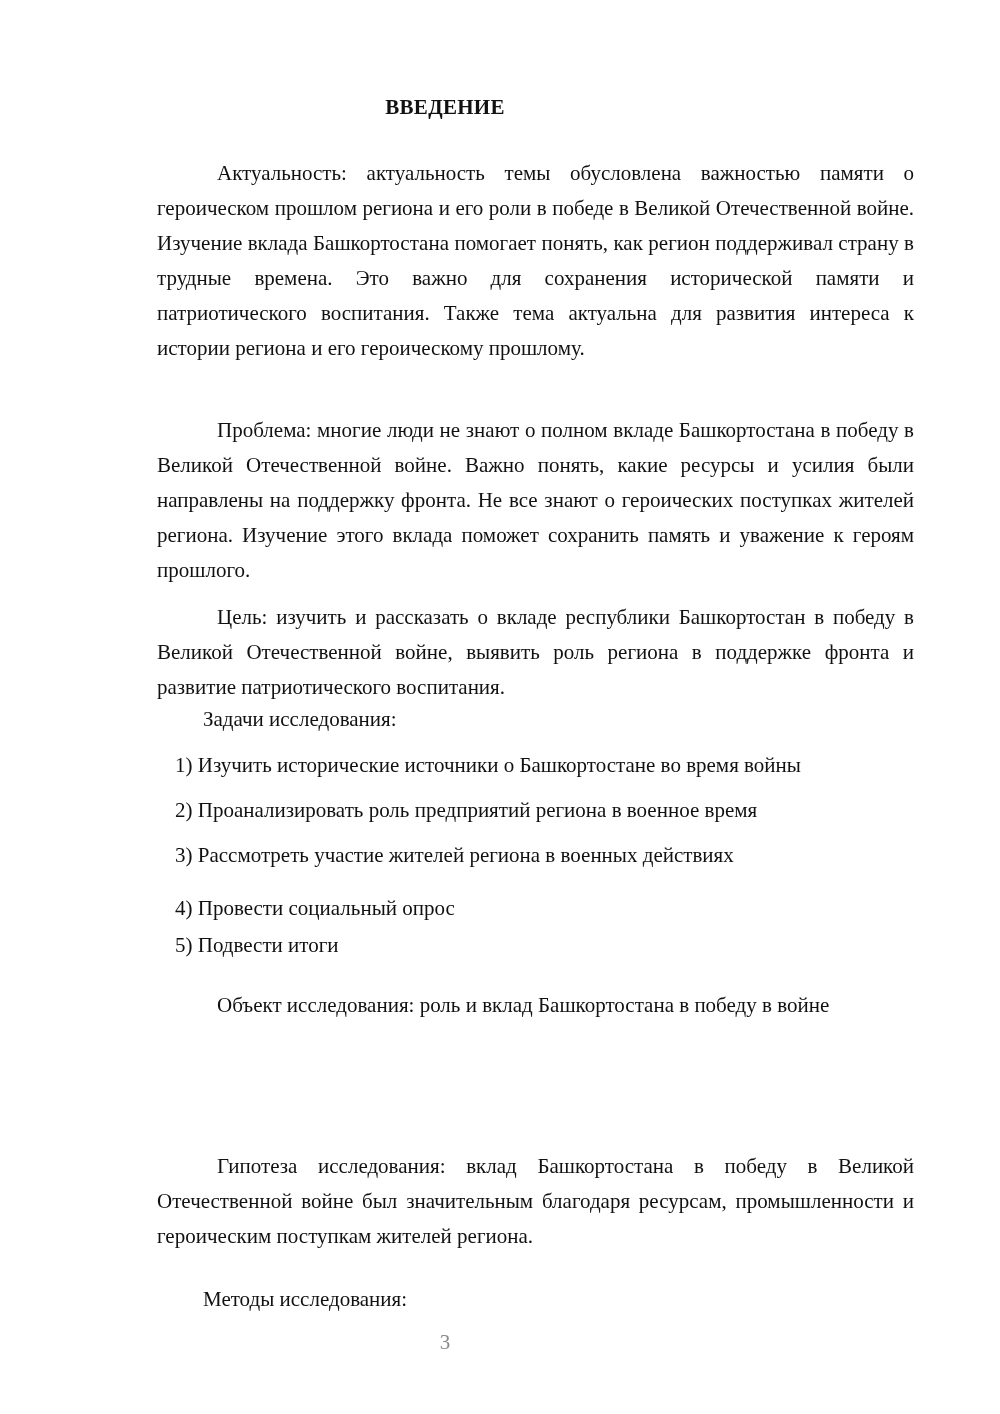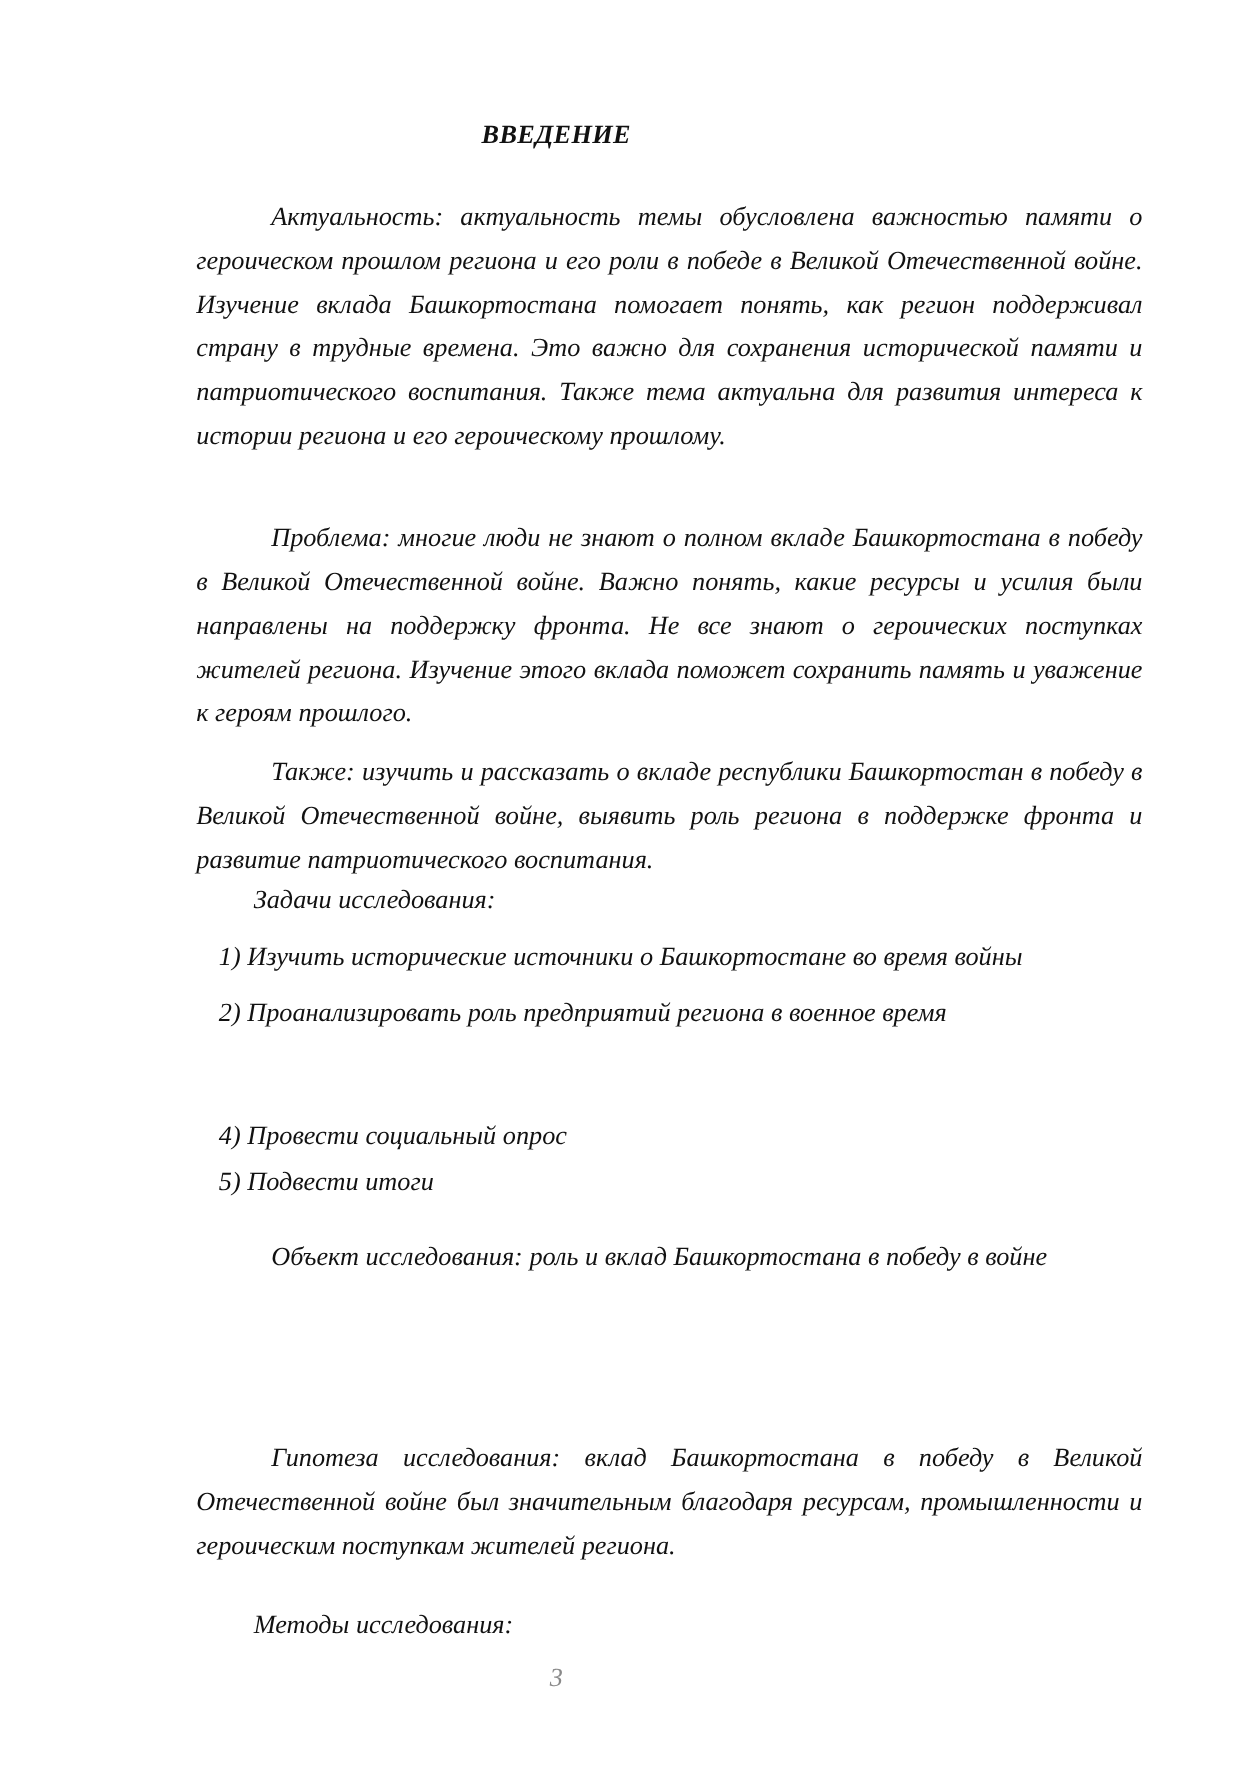--- a/index.html
+++ b/index.html
@@ -2,21 +2,20 @@
 <html><head>
   <meta charset="utf-8">
   <style>
     html, body { margin: 0; padding: 0; background: #ffffff; }
     body { width: 1000px; height: 1414px; position: relative; overflow: hidden; }
     .page {
       position: absolute; left: 0; top: 0; width: 818px; height: 1414px;
       background: #ffffff;
       font-family: "Liberation Serif", "DejaVu Serif", serif;
       color: #111111;
-      font-style: italic;
     }
     .title {
       position: absolute; left: 0; right: 0; top: 95px;
       text-align: center; font-weight: bold; font-size: 21px; letter-spacing: 0.3px;
       padding-left: 72px;
     }
     .text {
       position: absolute; left: 143px; width: 785px;
       font-size: 21px; line-height: 35px;
       text-align: justify;
@@ -42,27 +41,28 @@
 
   <div class="text" style="top:142px;">
     <p class="para">Актуальность: актуальность темы обусловлена важностью памяти о героическом прошлом региона и его роли в победе в Великой Отечественной войне. Изучение вклада Башкортостана помогает понять, как регион поддерживал страну в трудные времена. Это важно для сохранения исторической памяти и патриотического воспитания. Также тема актуальна для развития интереса к истории региона и его героическому прошлому.</p>
   </div>
 
   <div class="text" style="top:399px;">
     <p class="para">Проблема: многие люди не знают о полном вкладе Башкортостана в победу в Великой Отечественной войне. Важно понять, какие ресурсы и усилия были направлены на поддержку фронта. Не все знают о героических поступках жителей региона. Изучение этого вклада поможет сохранить память и уважение к героям прошлого.</p>
   </div>
 
   <div class="text" style="top:586px;">
-    <p class="para">Также: изучить и рассказать о вкладе республики Башкортостан в победу в Великой Отечественной войне, выявить роль региона в поддержке фронта и развитие патриотического воспитания.</p>
+    <p class="para">Цель: изучить и рассказать о вкладе республики Башкортостан в победу в Великой Отечественной войне, выявить роль региона в поддержке фронта и развитие патриотического воспитания.</p>
   </div>
 
   <div class="plain" style="top:702px;">Задачи исследования:</div>
 
   <div class="list-item" style="top:748px;">1) Изучить исторические источники о Башкортостане во время войны</div>
   <div class="list-item" style="top:793px;">2) Проанализировать роль предприятий региона в военное время</div>
+  <div class="list-item" style="top:838px;">3) Рассмотреть участие жителей региона в военных действиях</div>
   <div class="list-item" style="top:891px;">4) Провести социальный опрос</div>
   <div class="list-item" style="top:928px;">5) Подвести итоги</div>
 
   <div class="text" style="top:974px;">
     <p class="para">Объект исследования: роль и вклад Башкортостана в победу в войне</p>
   </div>
 
 
   <div class="text" style="top:1135px;">
     <p class="para">Гипотеза исследования: вклад Башкортостана в победу в Великой Отечественной войне был значительным благодаря ресурсам, промышленности и героическим поступкам жителей региона.</p>

